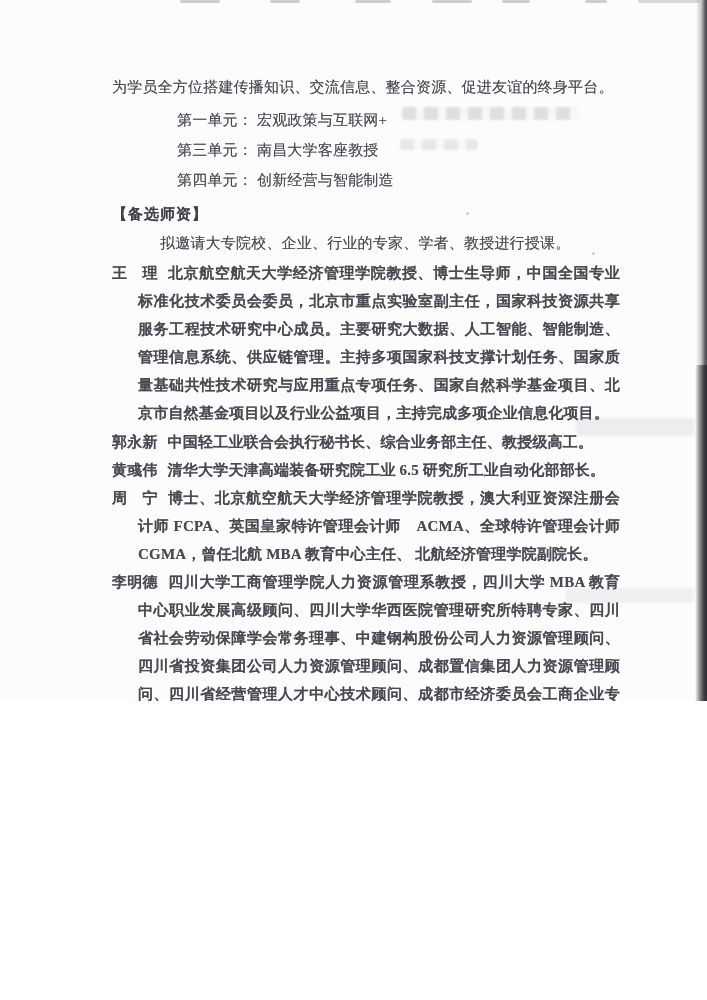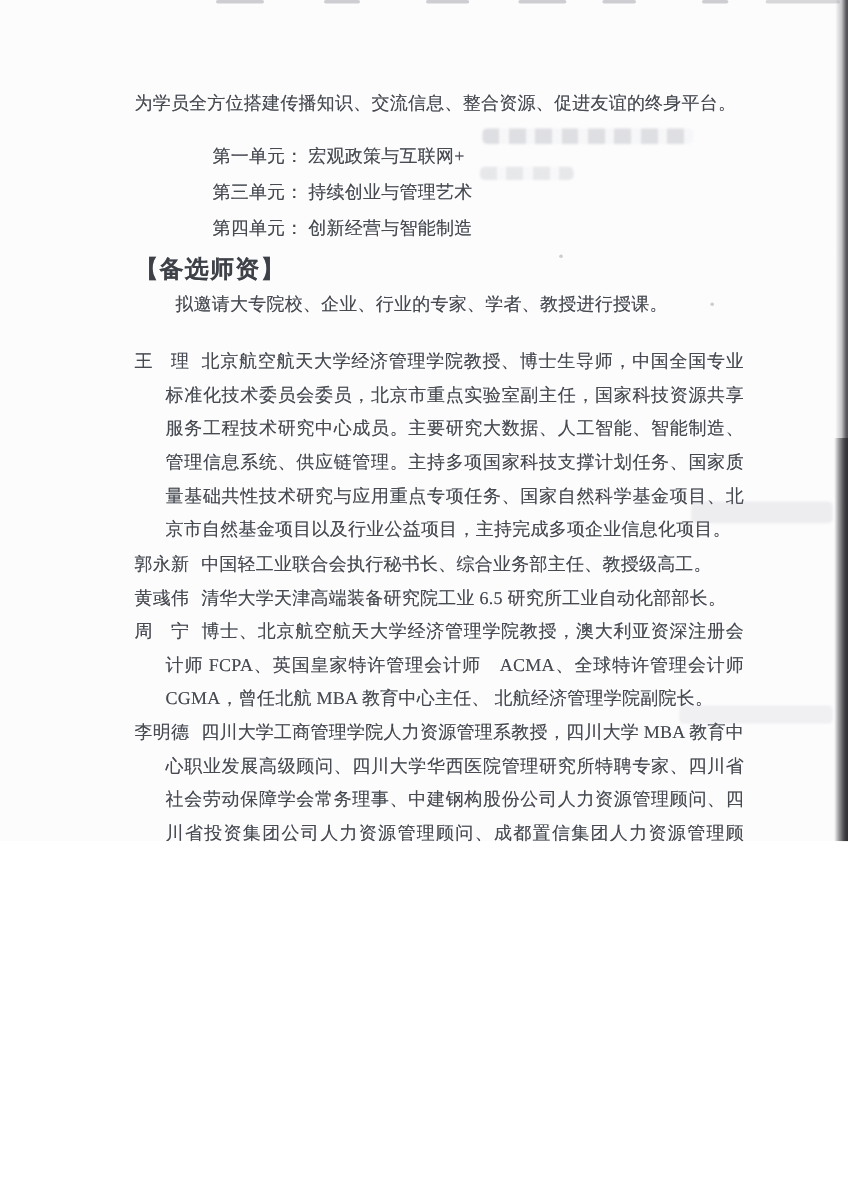--- a/index.html
+++ b/index.html
@@ -23,39 +23,39 @@
     color:#474a51;
     font-size:15px;
     letter-spacing:0.2px;
     text-shadow:0 0 0.5px rgba(71,74,81,0.55);
   }
   .lead{
     margin:0;
     line-height:28.5px;
     text-align:justify;
   }
-  .units{margin-top:14px;}
+  .units{margin-top:3px;}
   .unit-line{
     margin-left:65px;
     line-height:30px;
     white-space:pre;
   }
   .section-header{
     margin:5px 0 0 0;
-    font-size:20px;
+    font-size:15px;
     font-weight:bold;
     letter-spacing:1px;
     line-height:29px;
     color:#3d4047;
   }
   .intro{
-    margin:0 0 0 34px;
+    margin:0 0 0 48px;
     line-height:28.5px;
   }
-  .entries{margin-top:20px;}
+  .entries{margin-top:2px;font-weight:bold;}
   .entry{
     margin:0;
     padding-left:26px;
     text-indent:-26px;
     line-height:28.1px;
     text-align:justify;
   }
   .fname{
     display:inline-block;
     text-indent:0;
@@ -104,21 +104,21 @@
 <body>
 
 <div class="page">
 
   <div class="text-col">
 
     <p class="lead">为学员全方位搭建传播知识、交流信息、整合资源、促进友谊的终身平台。</p>
 
     <div class="units">
       <div class="unit-line">第一单元： 宏观政策与互联网+</div>
-      <div class="unit-line">第三单元： 持续创业与管理艺术</div>
+      <div class="unit-line">第三单元： 南昌大学客座教授</div>
       <div class="unit-line">第四单元： 创新经营与智能制造</div>
     </div>
 
     <h2 class="section-header">【备选师资】</h2>
 
     <p class="intro">拟邀请大专院校、企业、行业的专家、学者、教授进行授课。</p>
 
     <div class="entries">
       <p class="entry"><span class="fname">王　理</span><span>北京航空航天大学经济管理学院教授、博士生导师，中国全国专业标准化技术委员会委员，北京市重点实验室副主任，国家科技资源共享服务工程技术研究中心成员。主要研究大数据、人工智能、智能制造、管理信息系统、供应链管理。主持多项国家科技支撑计划任务、国家质量基础共性技术研究与应用重点专项任务、国家自然科学基金项目、北京市自然基金项目以及行业公益项目，主持完成多项企业信息化项目。</span></p>
       <p class="entry"><span class="fname">郭永新</span><span>中国轻工业联合会执行秘书长、综合业务部主任、教授级高工。</span></p>

